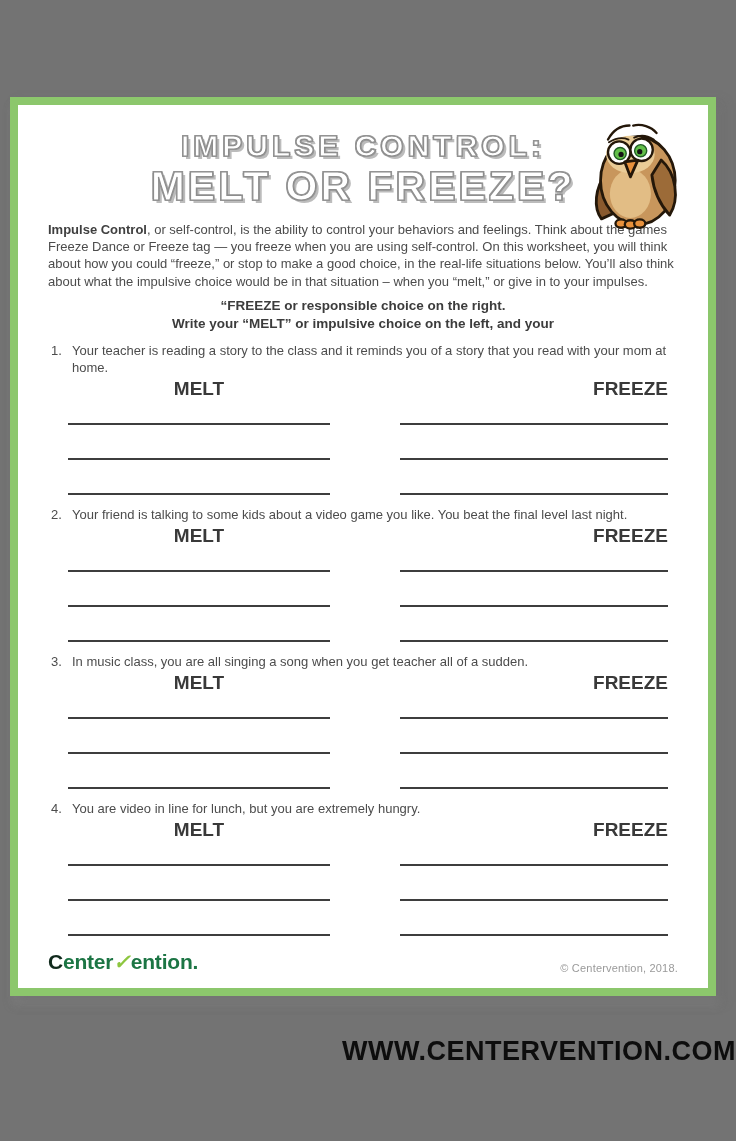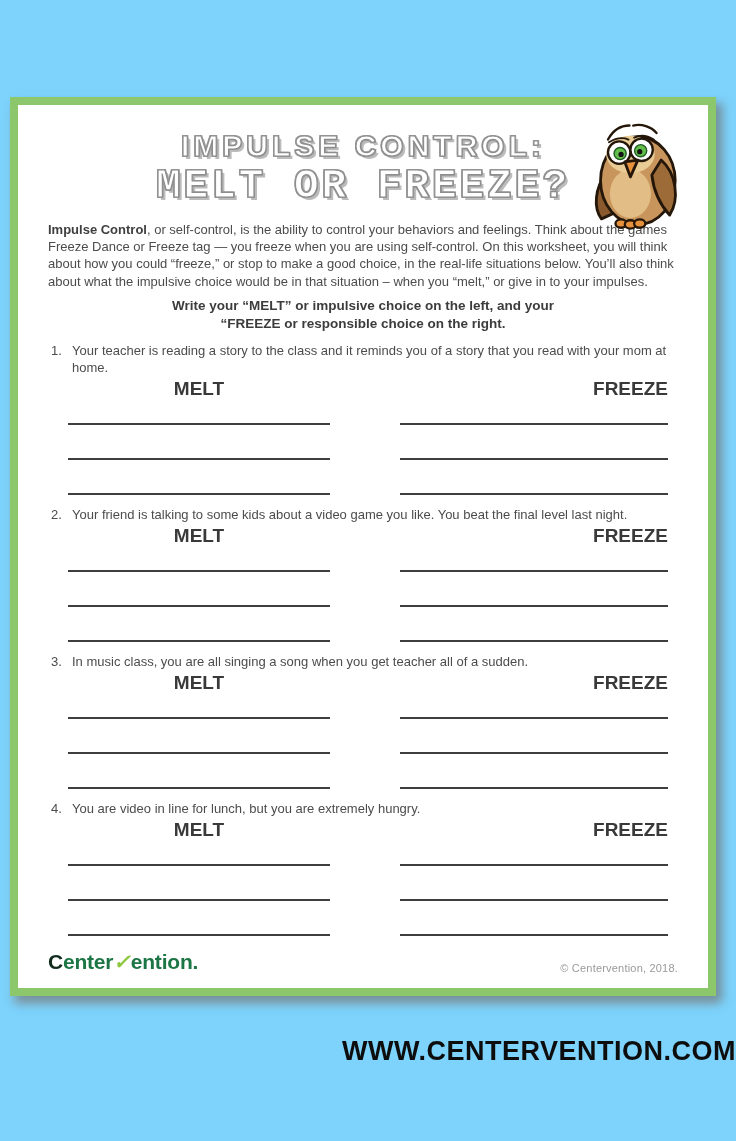--- a/index.html
+++ b/index.html
@@ -1,17 +1,17 @@
 <!DOCTYPE html>
 <html><head>
 <meta charset="utf-8">
 <style>
   * { margin:0; padding:0; box-sizing:border-box; }
   body { background:#ffffff; font-family:"Liberation Sans", sans-serif; }
-  .canvas { position:relative; width:736px; height:1141px; background:#7dd3fc; overflow:hidden; margin:0 auto; }
+  .canvas { position:relative; width:736px; height:1141px; background:#737373; overflow:hidden; margin:0 auto; }
 
   .sheet {
     position:absolute; left:10px; top:97px; width:706px; height:899px;
     background:#ffffff; border:8px solid #8cc76c;
     box-shadow: 7px 6px 9px rgba(110,110,110,0.55), 2px 9px 8px rgba(140,140,140,0.35);
   }
   .sheet-content {
     position:relative; height:100%; padding:20px 30px 12px;
     display:flex; flex-direction:column; overflow:hidden;
     color:#4a4a4a;
@@ -19,21 +19,21 @@
 
   
   .title-block { text-align:center; margin-top:4px; }
   .title-line {
     font-weight:bold; color:#ffffff;
     -webkit-text-stroke:1.2px #8d8d8d;
     text-shadow:-1px -1px 0 #9a9a9a, 1px -1px 0 #9a9a9a, -1px 1px 0 #9a9a9a,
                  1px 1px 0 #9a9a9a, 3px 3px 0 #bcbcbc;
   }
   .title-1 { font-size:30px; line-height:34px; letter-spacing:4px; }
-  .title-2 { font-size:41px; line-height:46px; letter-spacing:3px;font-family:Liberation Mono, monospace; }
+  .title-2 { font-size:41px; line-height:46px; letter-spacing:3px; }
 
   .owl { position:absolute; top:12px; right:16px; width:112px; height:116px; }
 
   
   .intro { margin-top:12px; font-size:13px; line-height:17.2px; color:#4c4c4c; }
   .intro b { color:#3f3f3f; }
 
   .instruction { margin-top:7px; text-align:center; font-weight:bold; font-size:13.5px; line-height:18px; color:#3c3c3c; }
 
   
@@ -98,22 +98,22 @@
           <path d="M48,46 L62,44 L54,62 Z" fill="#e8913c"></path>
           <ellipse cx="44" cy="112" rx="6" ry="4.5" fill="#e8913c" stroke-width="2.5"></ellipse>
           <ellipse cx="54" cy="113" rx="6" ry="4.5" fill="#e8913c" stroke-width="2.5"></ellipse>
           <ellipse cx="64" cy="112" rx="6" ry="4.5" fill="#e8913c" stroke-width="2.5"></ellipse>
         </g>
       </svg>
 
       <p class="intro"><b>Impulse Control</b><span>, or self-control, is the ability to control your behaviors and feelings. Think about the games Freeze Dance or Freeze tag — you freeze when you are using self-control. On this worksheet, you will think about how you could “freeze,” or stop to make a good choice, in the real-life situations below. You’ll also think about what the impulsive choice would be in that situation – when you “melt,” or give in to your impulses.</span></p>
 
       <div class="instruction">
+        <div>“FREEZE or responsible choice on the right.</div>
         <div>Write your “MELT” or impulsive choice on the left, and your</div>
-        <div>“FREEZE or responsible choice on the right.</div>
       </div>
 
       <div class="questions">
 
         <div class="q-block">
           <div class="q-row">
             <div class="q-num">1.</div>
             <div class="q-text">Your teacher is reading a story to the class and it reminds you of a story that you read with your mom at home.</div>
           </div>
           <div class="col-headers">

